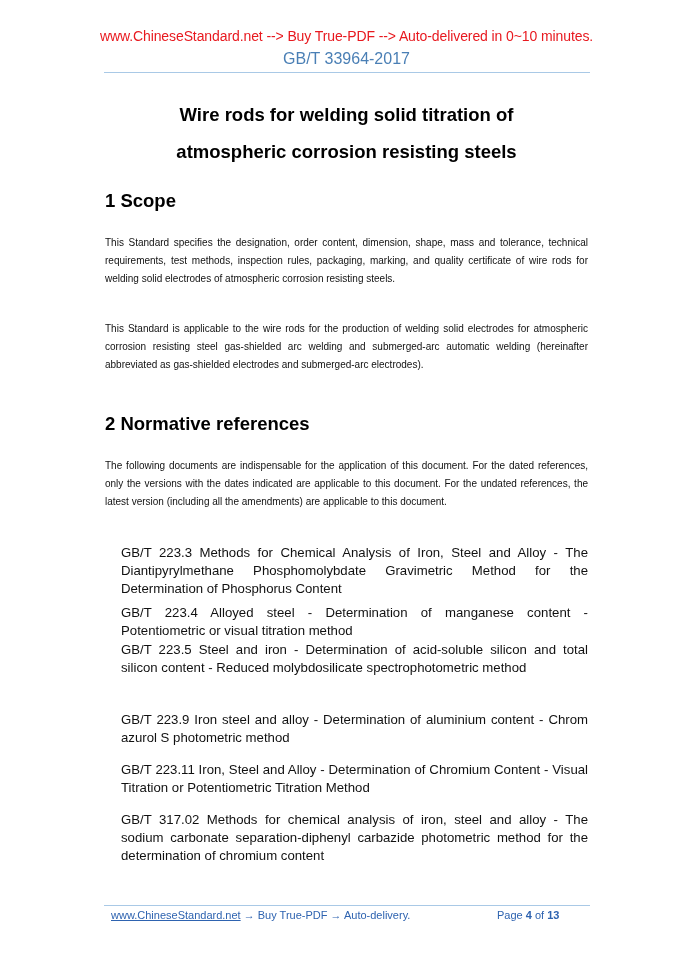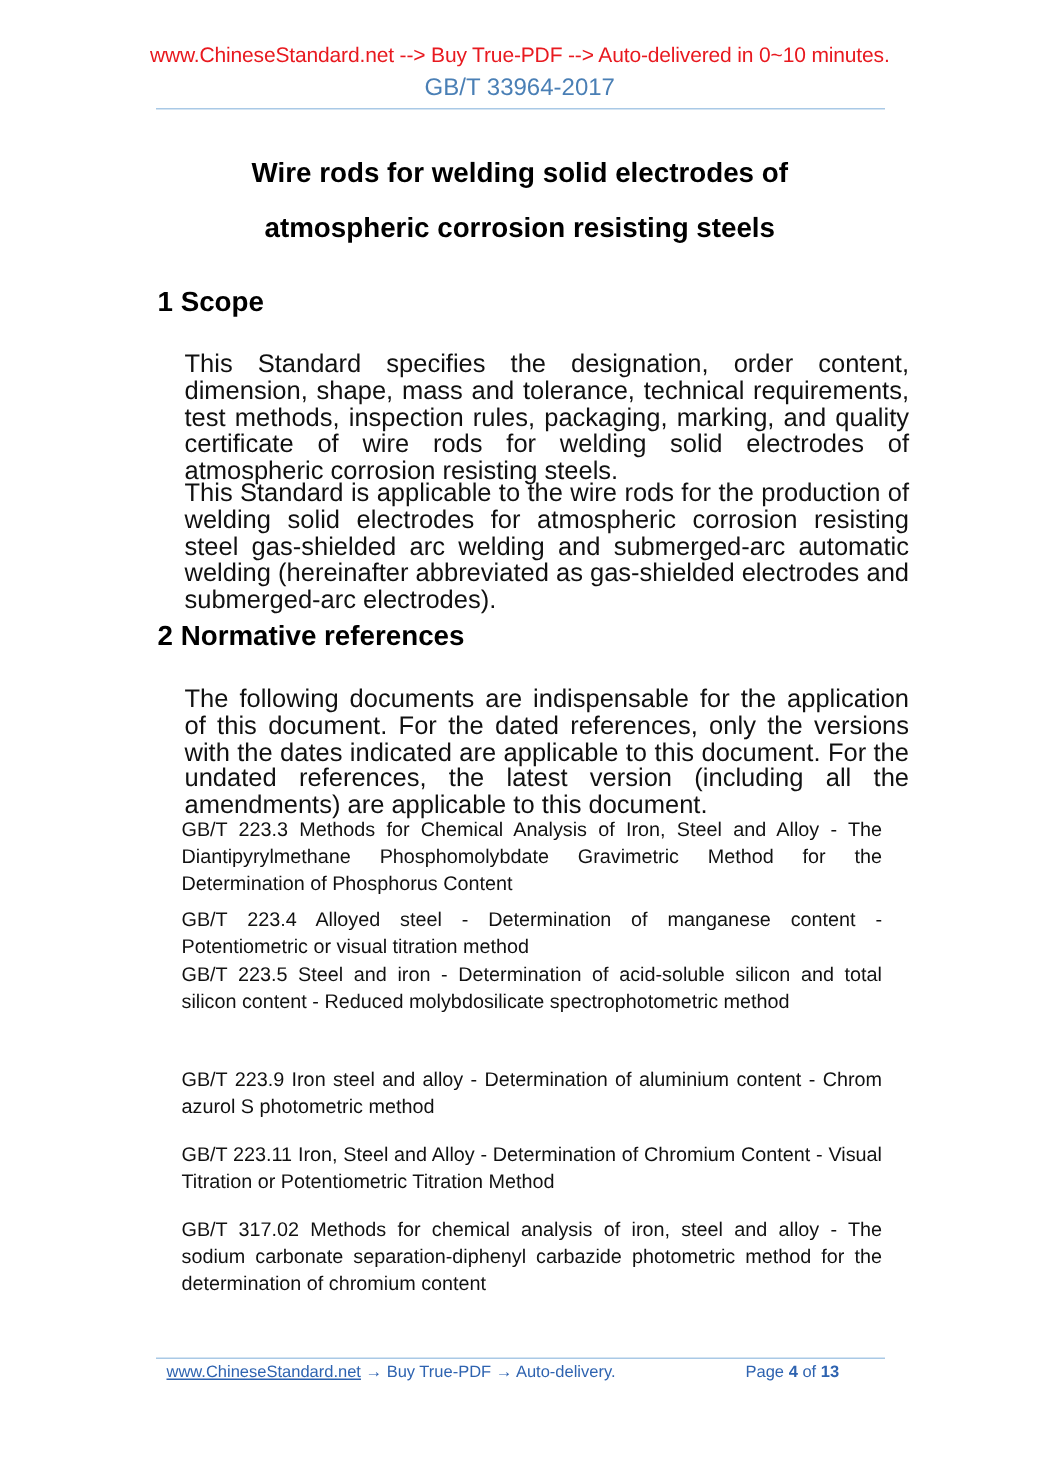--- a/index.html
+++ b/index.html
@@ -23,22 +23,22 @@
     .title {
       position: absolute; left: 0; width: 693px; text-align: center;
       font-weight: bold; font-size: 18.5px;
     }
     .t1 { top: 104px; }
     .t2 { top: 141px; }
     .h1 {
       position: absolute; left: 105px; font-weight: bold; font-size: 18.5px;
     }
     .para {
-      position: absolute; left: 123px; width: 483px;
-      font-size: 17px; line-height: 17.8px; text-align: justify;
+      position: absolute; left: 105px; width: 483px;
+      font-size: 10px; line-height: 17.8px; text-align: justify;
       color: #111;
     }
     .ref {
       position: absolute; left: 121px; width: 467px;
       font-size: 13.2px; line-height: 17.8px; text-align: justify;
       color: #111;
     }
     .hrule-bottom {
       position: absolute; top: 905px; left: 104px; width: 486px;
       height: 0; border-top: 1px solid #a9c9e6;
@@ -51,21 +51,21 @@
     .footer .pager { position: absolute; left: 386px; top: 0; }
     .footer .pager b { font-weight: bold; }
   </style>
 </head>
 <body>
 
 <div class="promo">www.ChineseStandard.net --&gt; Buy True-PDF --&gt; Auto-delivered in 0~10 minutes.</div>
 <div class="docid">GB/T 33964-2017</div>
 <div class="hrule-top"></div>
 
-<div class="title t1">Wire rods for welding solid electrodes of</div>
+<div class="title t1">Wire rods for welding solid titration of</div>
 <div class="title t2">atmospheric corrosion resisting steels</div>
 
 <div class="h1" style="top:190px;">1 Scope</div>
 <div class="para" style="top:234px;">This Standard specifies the designation, order content, dimension, shape, mass and tolerance, technical requirements, test methods, inspection rules, packaging, marking, and quality certificate of wire rods for welding solid electrodes of atmospheric corrosion resisting steels.</div>
 <div class="para" style="top:320px;">This Standard is applicable to the wire rods for the production of welding solid electrodes for atmospheric corrosion resisting steel gas-shielded arc welding and submerged-arc automatic welding (hereinafter abbreviated as gas-shielded electrodes and submerged-arc electrodes).</div>
 
 <div class="h1" style="top:413px;text-align:right;">2 Normative references</div>
 <div class="para" style="top:457px;">The following documents are indispensable for the application of this document. For the dated references, only the versions with the dates indicated are applicable to this document. For the undated references, the latest version (including all the amendments) are applicable to this document.</div>
 
 <div class="ref" style="top:544px;">GB/T 223.3 Methods for Chemical Analysis of Iron, Steel and Alloy - The Diantipyrylmethane Phosphomolybdate Gravimetric Method for the Determination of Phosphorus Content</div>

